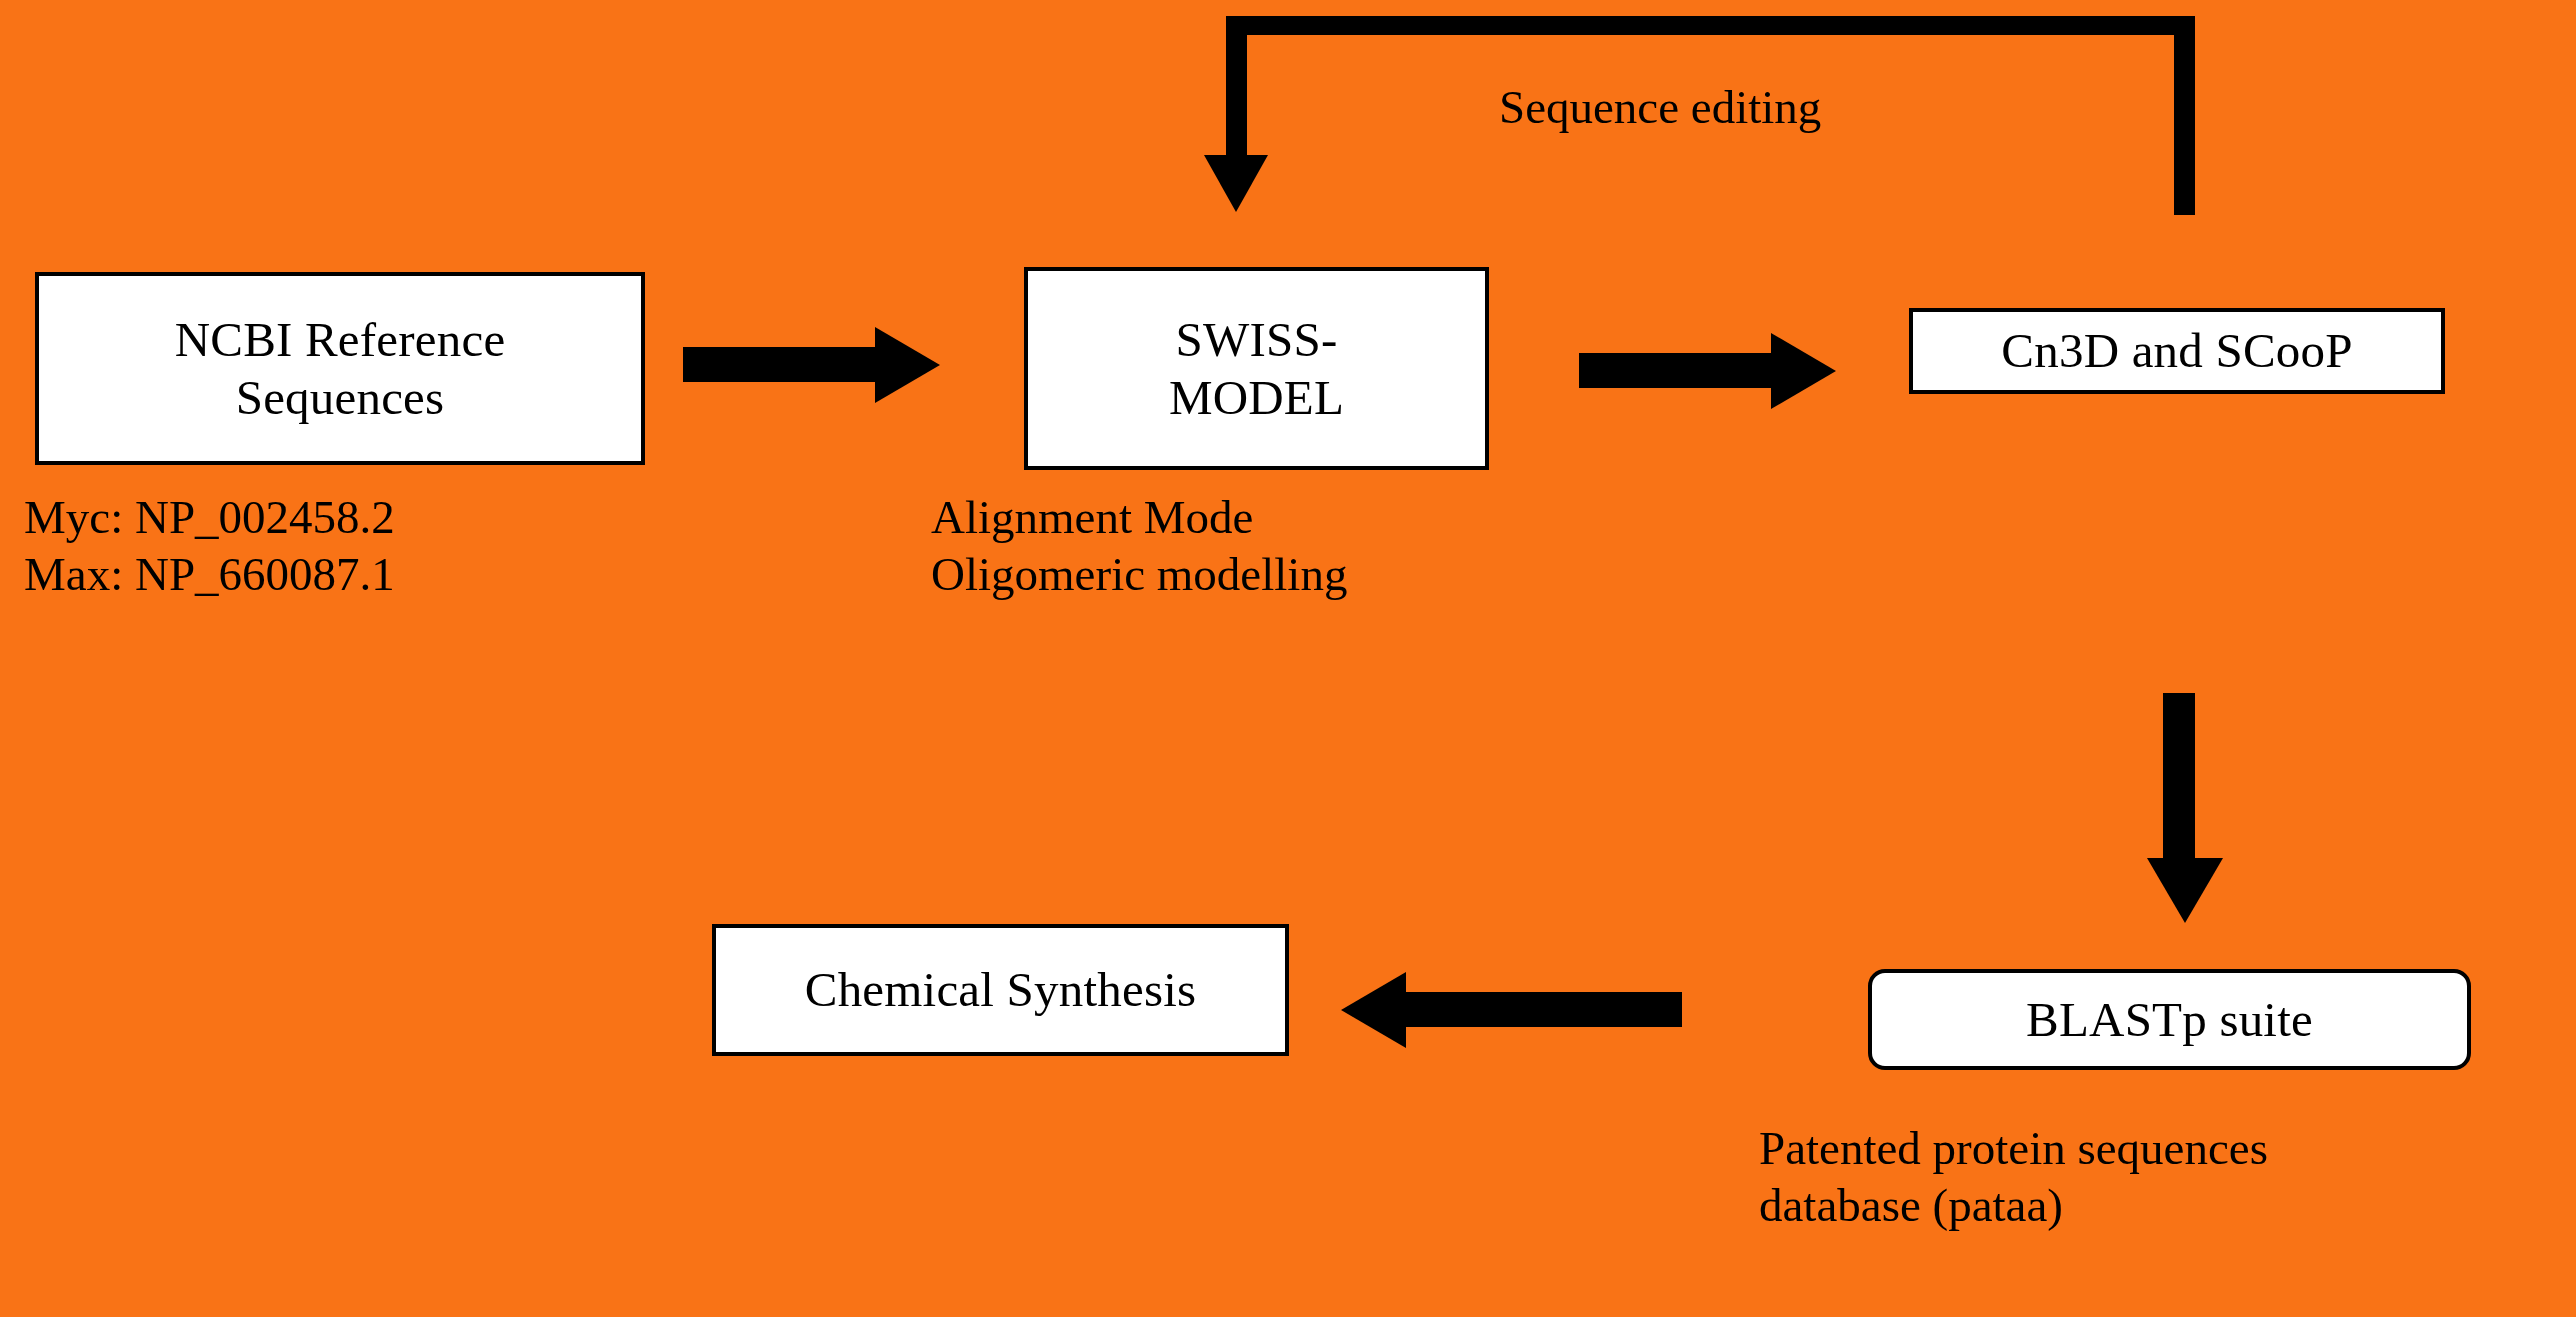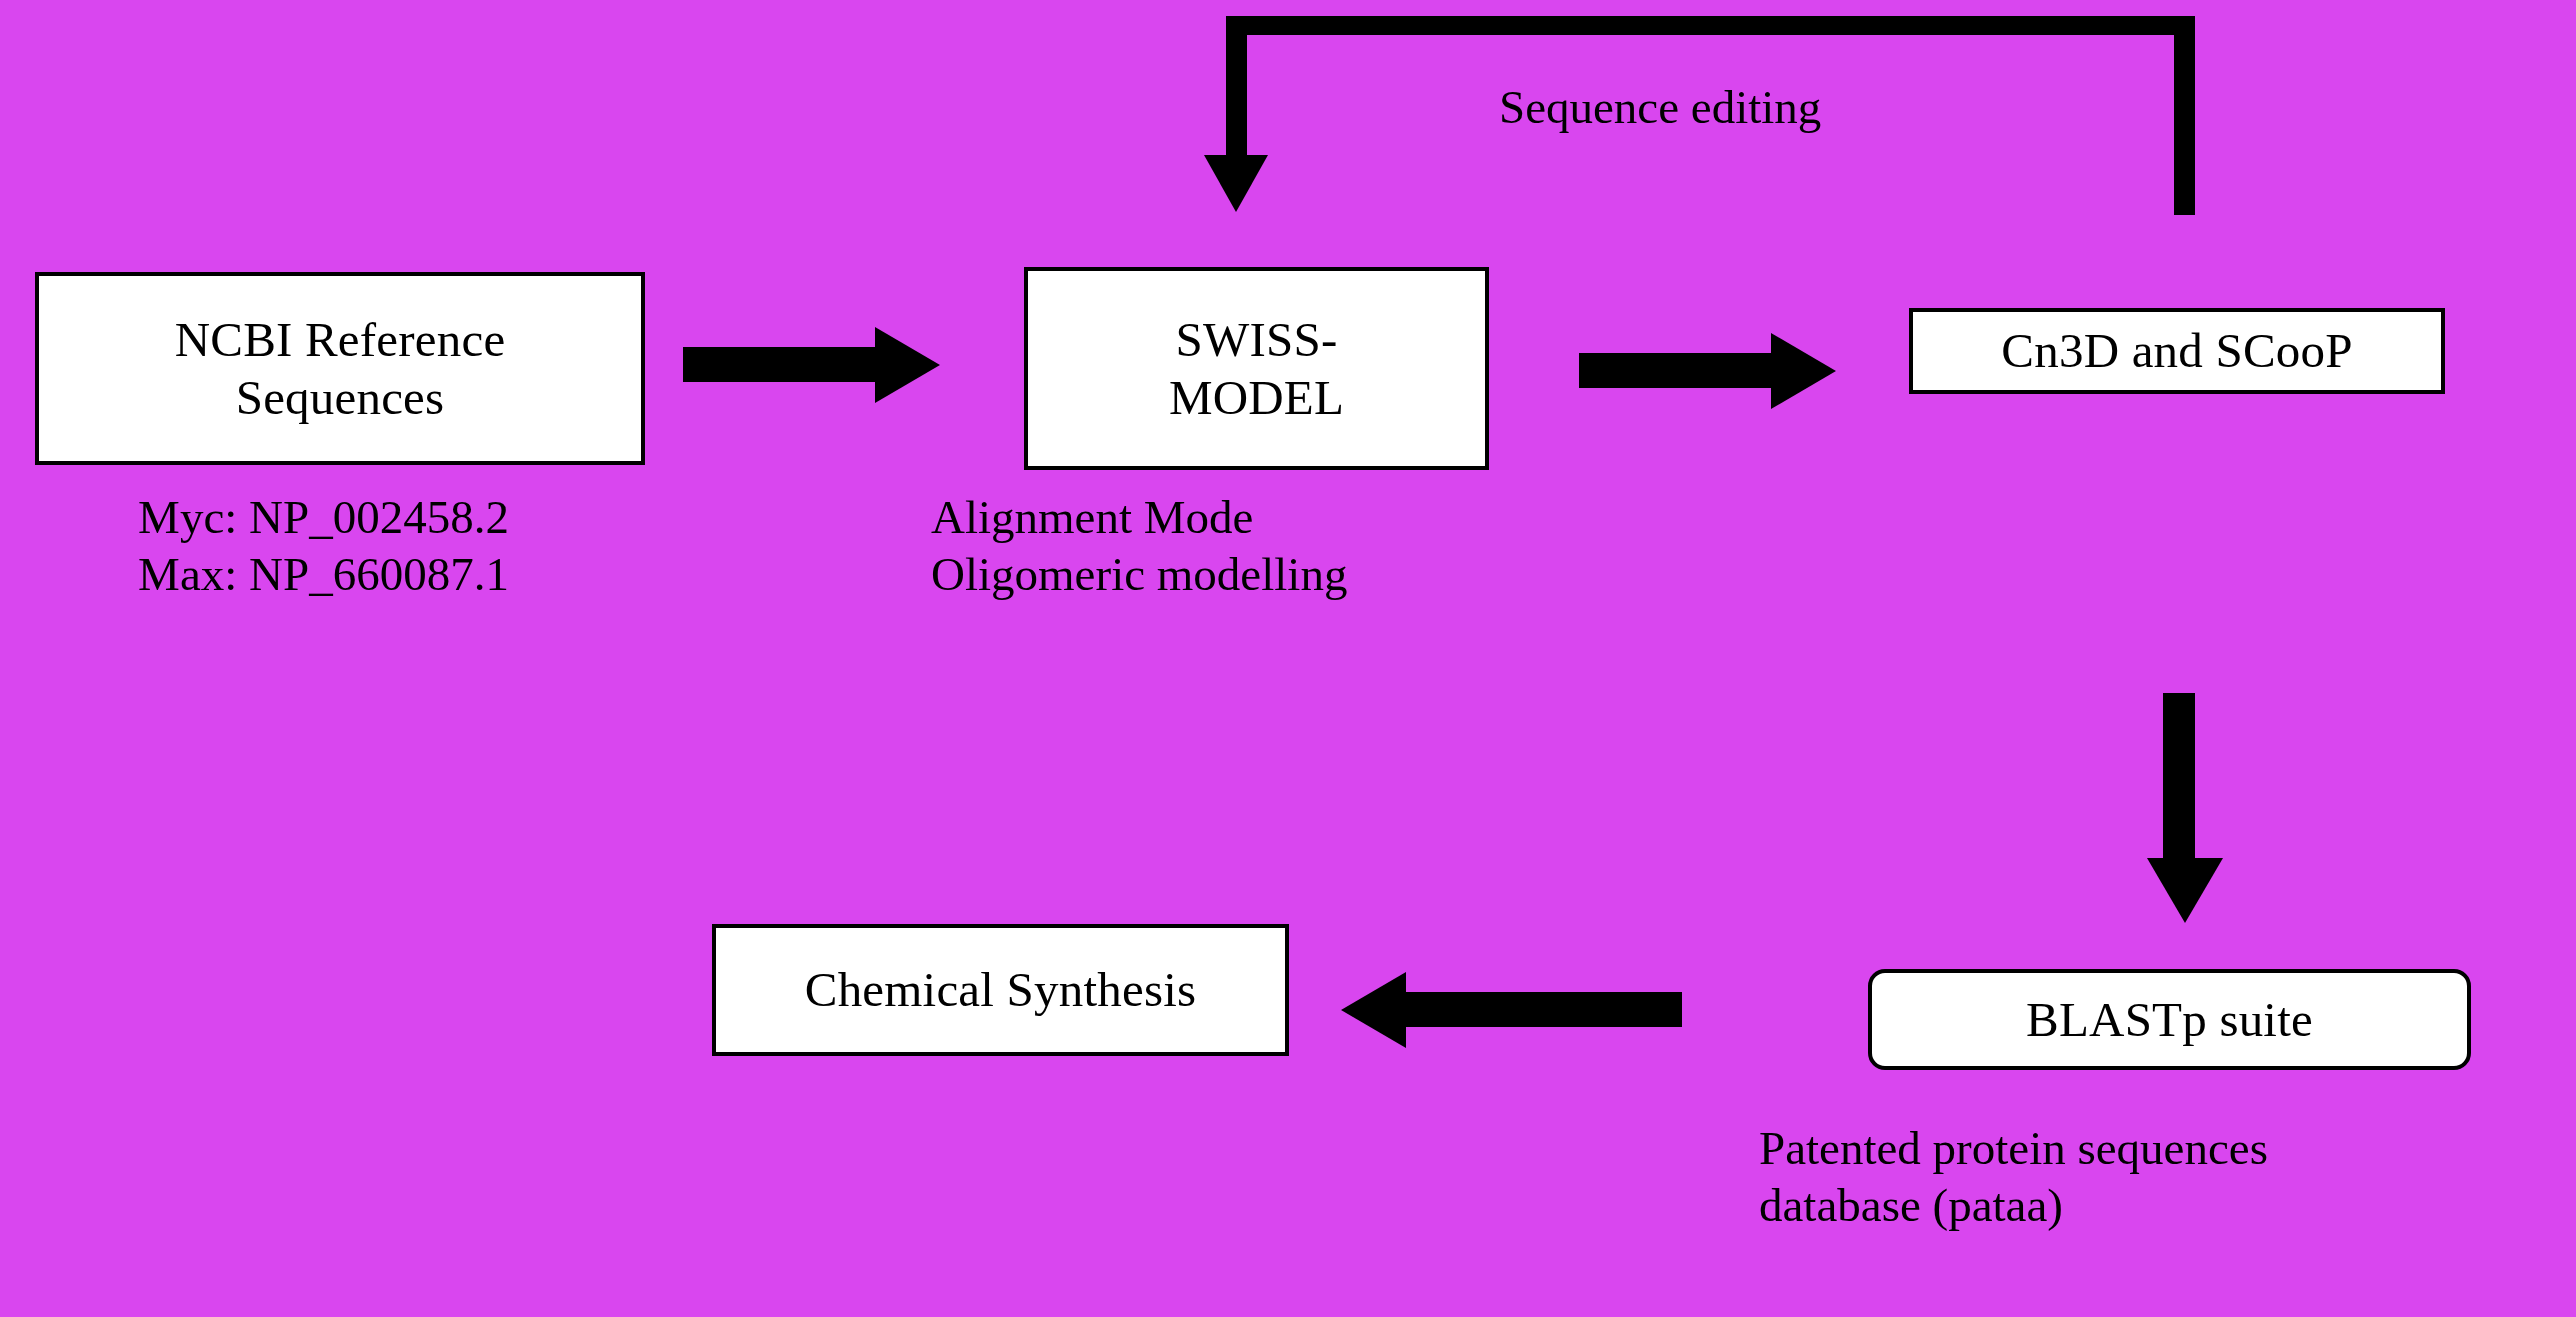--- a/index.html
+++ b/index.html
@@ -5,21 +5,21 @@
 <style>
   html, body {
     margin: 0;
     padding: 0;
     background: #ffffff;
   }
   #canvas {
     position: relative;
     width: 2576px;
     height: 1317px;
-    background: #d946ef;
+    background: #f97316;
     font-family: "Liberation Serif", "DejaVu Serif", serif;
     color: #000000;
     overflow: hidden;
   }
 
   
   .node {
     position: absolute;
     box-sizing: border-box;
     border: 4.7px solid #000000;
@@ -42,21 +42,21 @@
 
   
   .caption {
     position: absolute;
     font-size: 47px;
     line-height: 1.22;
     white-space: pre-line;
     color: #000000;
   }
   .caption.center { }
-  .caption.left   { text-align: center; }
+  .caption.left   { text-align: left; }
 
   #cap-accessions { left: 24px;   top: 489px;  width: 599px; }
   #cap-swiss      { left: 931px; top: 489px;  width: 655px; }
   #cap-cn3d       { left: 1672px; top: 505px;  width: 891px; }
   #cap-blastp     { left: 1759px; top: 1120px; width: 710px; }
   #cap-loop       { left: 1499px; top: 79px;  width: 473px; text-align: left; }
 
   
   .bar {
     position: absolute;

